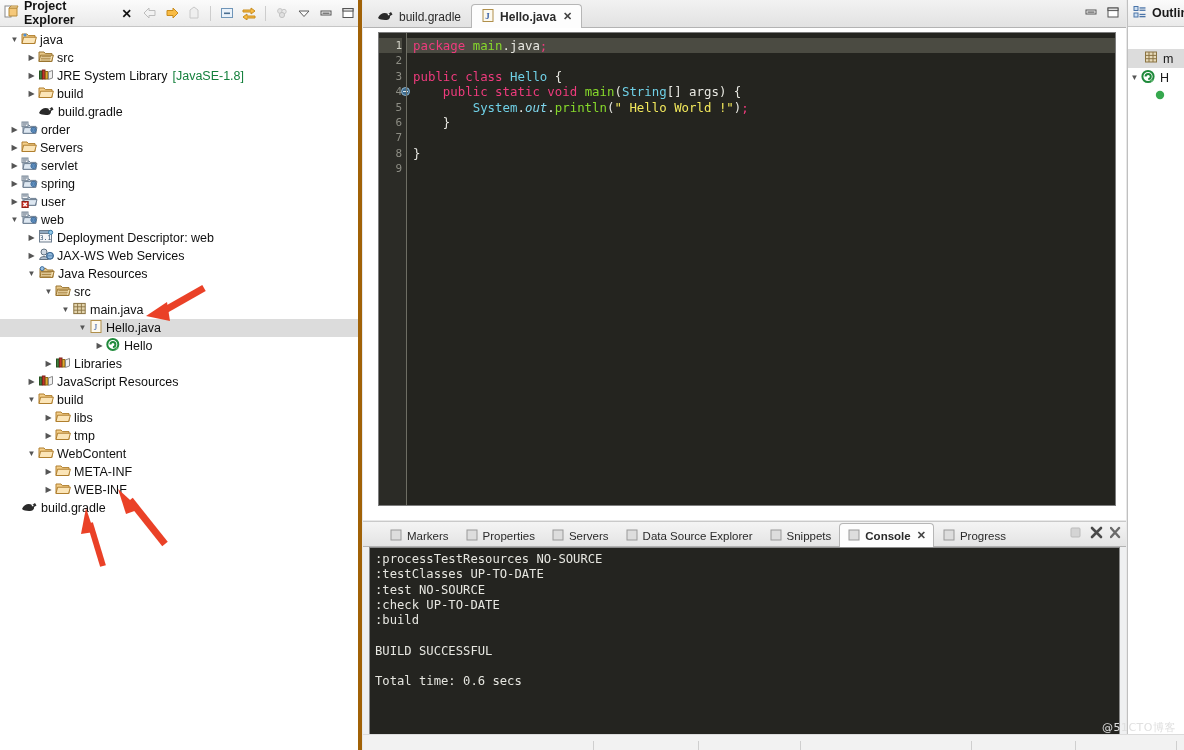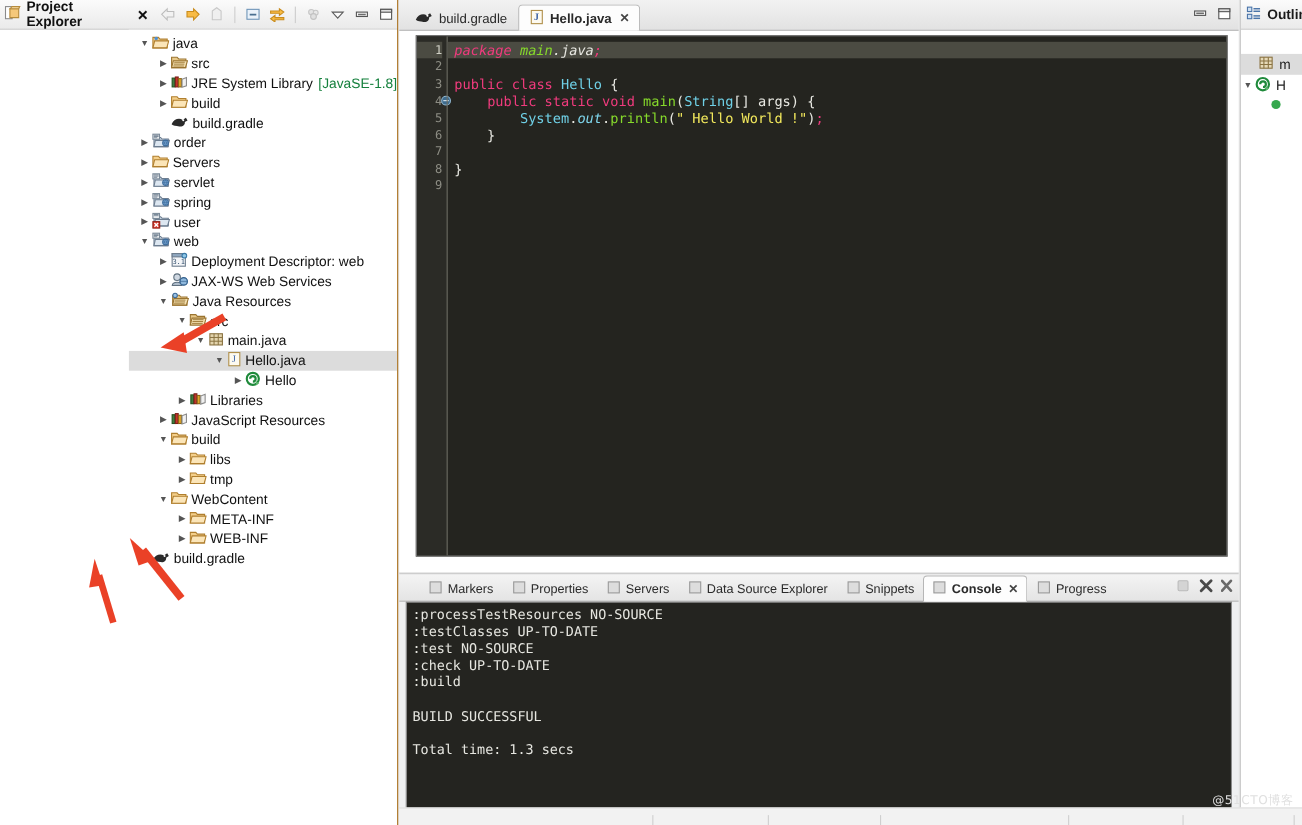--- a/index.html
+++ b/index.html
@@ -38,22 +38,22 @@
   }
   .vtab .close { font-size: 11px; color: #444; margin-left: 2px; }
 
   
   .ic { display: inline-block; vertical-align: middle; flex: none; }
 
   
   #project-explorer {
     position: absolute; left: 0; top: 0; width: 362px; height: 750px;
     background: #ffffff;
-    border-right: 1px solid #a16207;
-    display: flex; flex-direction: column; align-items: flex-end;
+    border-right: 4px solid #a16207;
+    display: flex; flex-direction: column;
   }
   #pe-header {
     height: 27px; display: flex; align-items: center;
     background: linear-gradient(#fbfbfb, #eaeaea);
     border-bottom: 1px solid #c6c6c6;
     padding-left: 4px;
   }
   #pe-title {
     display: flex; align-items: center; gap: 5px;
     font-weight: bold; font-size: 12.5px; color: #111;
@@ -123,21 +123,21 @@
   #code {
     flex: 1; position: relative;
     font-family: "DejaVu Sans Mono", monospace;
     font-size: 12.4px; line-height: 15.4px;
     padding: 5px 0 0 6px;
     border-left: 1px solid #6e6e64;
     color: #e8e8e2;
     white-space: pre;
   }
   #code .cl { height: 15.4px; }
-  #code .cl.cur { background: #4b4b42; margin-left: -6px; padding-left: 6px; font-style: italic; }
+  #code .cl.cur { background: #4b4b42; margin-left: -6px; padding-left: 6px; }
   .k  { color: #ef3b7d; }   
   .ty { color: #6fd0e6; }   
   .mt { color: #86d92b; }   
   .st { color: #f2e85c; }   
   .fl { color: #7fd6ec; font-style: italic; } 
   .pn { color: #e8e8e2; }
   .pk { color: #ef3b7d; }
 
   
   #console-area {
@@ -671,21 +671,21 @@
       </span>
     </div>
     <div id="console-out">:processTestResources NO-SOURCE
 :testClasses UP-TO-DATE
 :test NO-SOURCE
 :check UP-TO-DATE
 :build
 
 BUILD SUCCESSFUL
 
-Total time: 1.3 secs</div>
+Total time: 0.6 secs</div>
   </div>
 
   <div id="outline">
     <div id="outline-header">
       <span class="ic">
         <svg width="14" height="14" viewBox="0 0 14 14">
           <rect x="1" y="1.5" width="4" height="4" fill="#cfe0f2" stroke="#4a74a8"></rect>
           <rect x="1" y="8" width="4" height="4" fill="#cfe0f2" stroke="#4a74a8"></rect>
           <rect x="6.5" y="2.3" width="6" height="1.3" fill="#4a74a8"></rect>
           <rect x="6.5" y="4.6" width="6" height="1.3" fill="#4a74a8"></rect>

